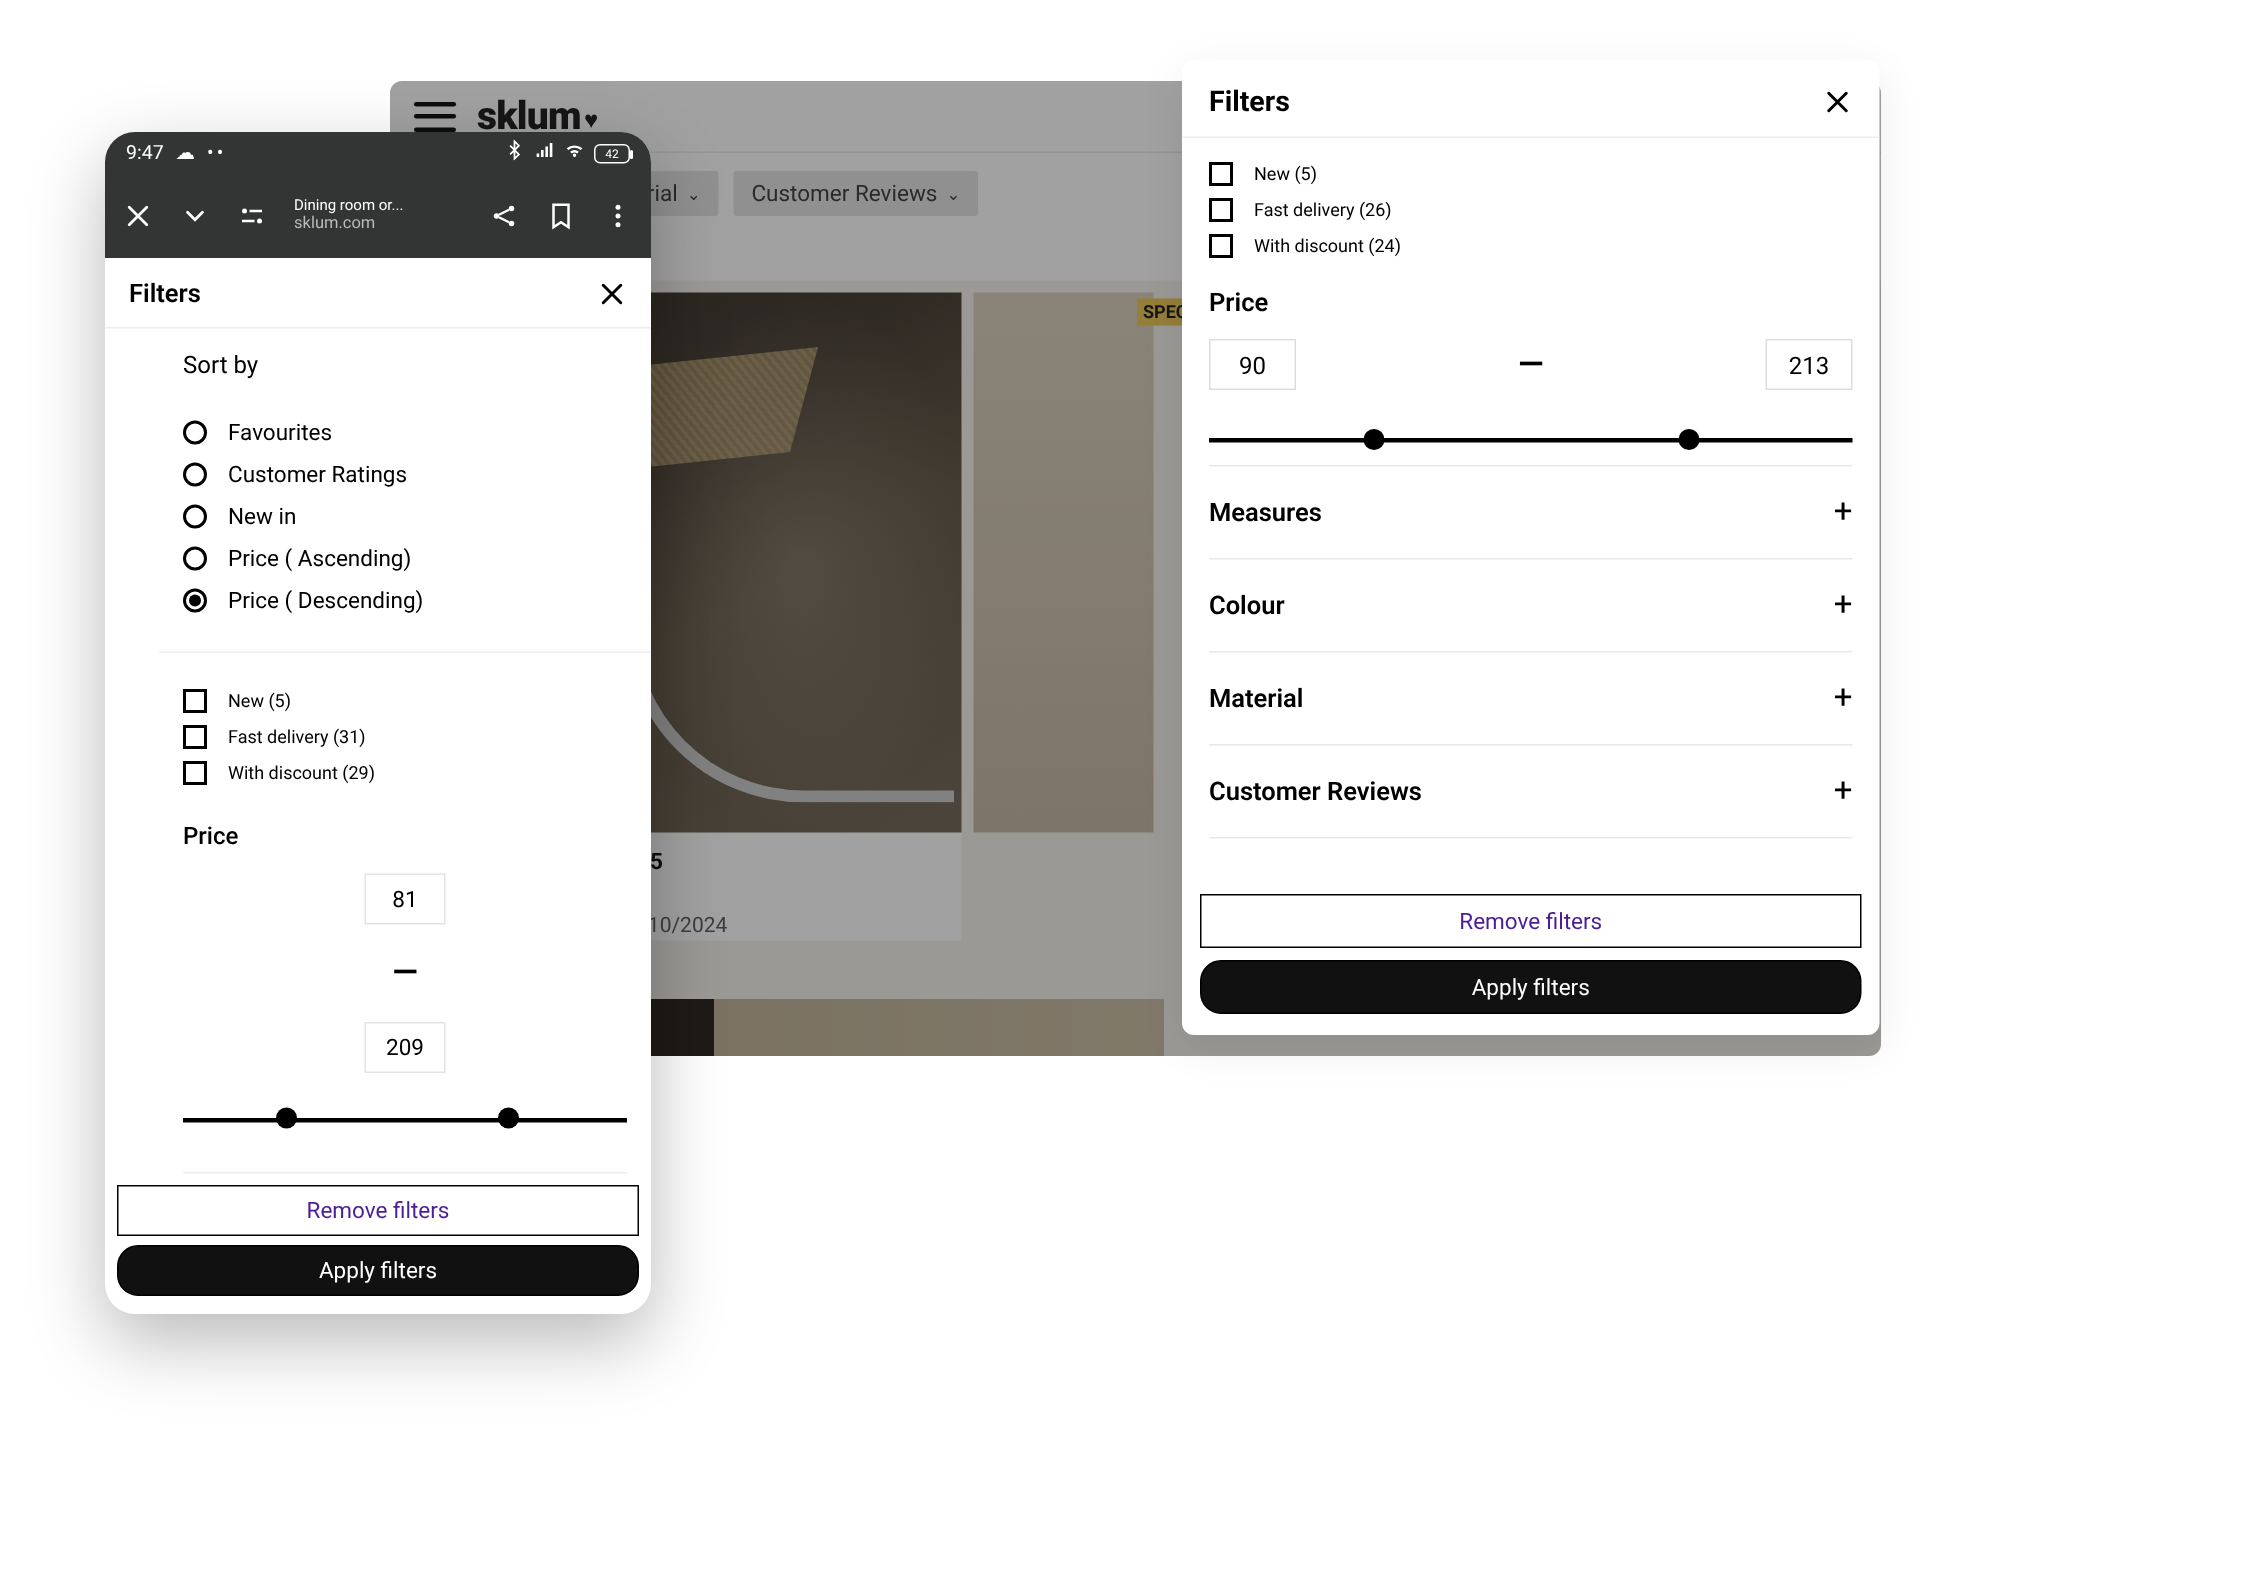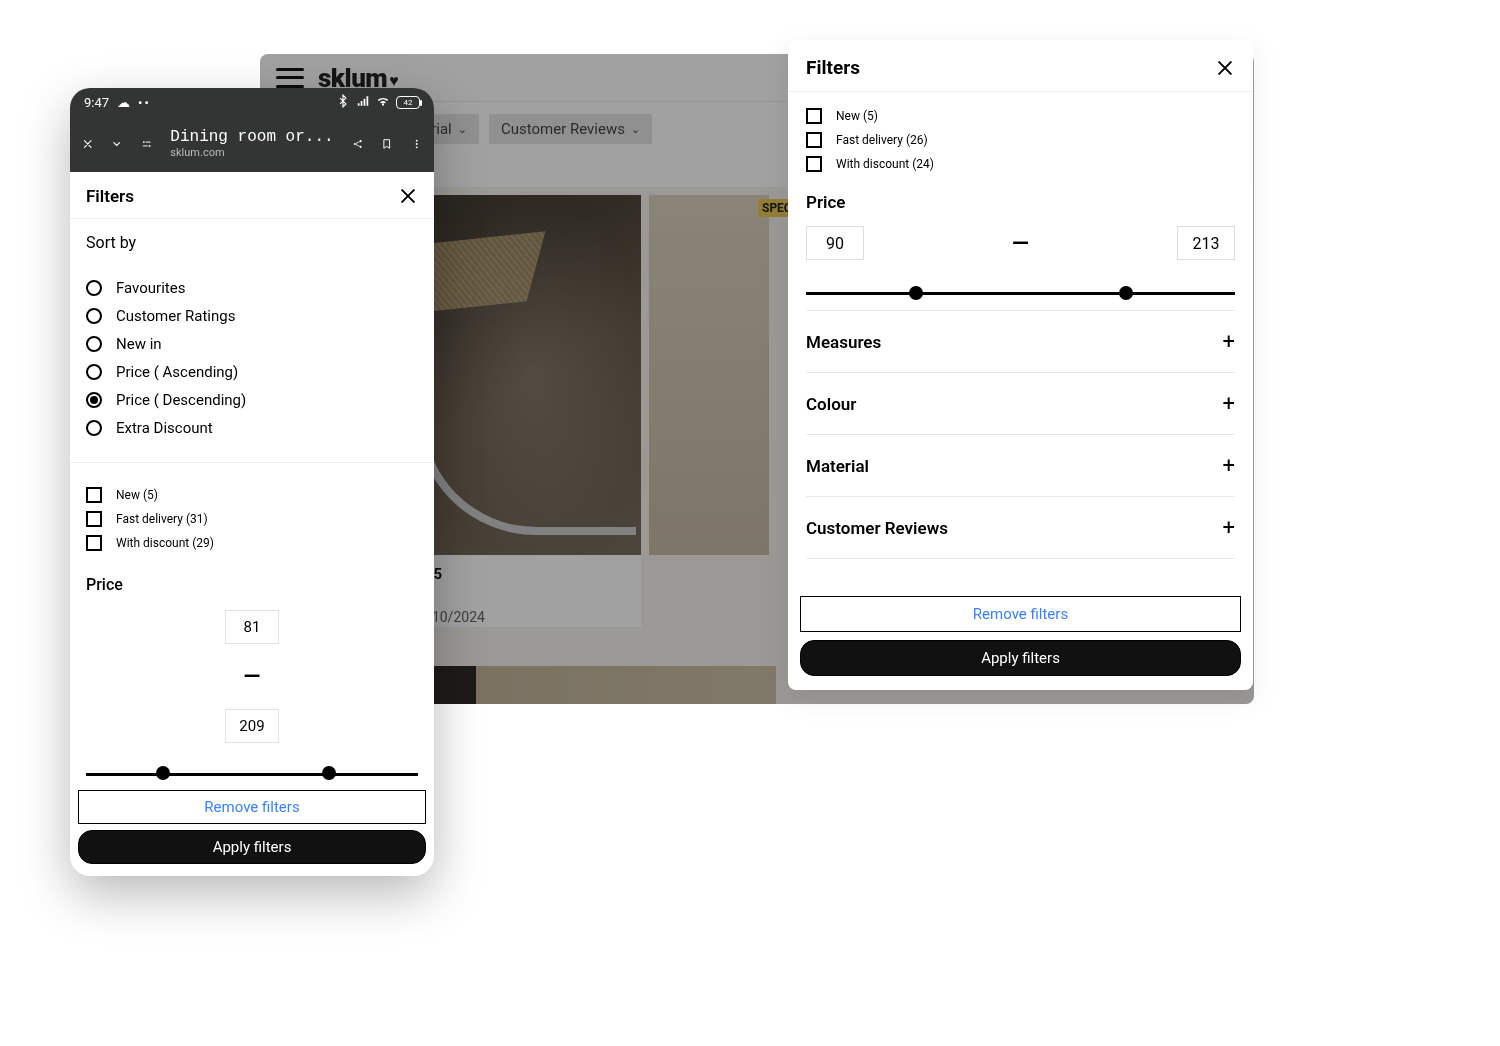--- a/index.html
+++ b/index.html
@@ -29,21 +29,21 @@
 .dp-dash{ flex:1; text-align:center; font-size:22px; font-weight:700; }
 .dp-slider{ position:relative; height:10px; margin-top:28px; }
 .dp-track{ position:absolute; top:4px; left:0; right:0; height:3px; background:#000; }
 .dp-handle{ position:absolute; top:-2px; width:14px; height:14px; border-radius:50%; background:#000; }
 .dp-section{ display:flex; align-items:center; justify-content:space-between; padding:18px 0; border-top:1px solid #e9e9e9; margin-top:12px; cursor:pointer;}
 .dp-section:first-of-type{ margin-top:30px; }
 .dp-section .lbl{ font-size:17px; font-weight:600; }
 .plus-icn{ font-size:22px; font-weight:400; }
 .dp-footer{ padding:10px 12px 14px 12px; display:flex; flex-direction:column; gap:8px;}
 .btn{ width:100%; height:36px; display:flex; align-items:center; justify-content:center; font-size:15px; cursor:pointer; border:1px solid #000;}
-.btn-outline{ background:#fff; color:#3b82f6;}
+.btn-outline{ background:#fff; color:#4c1d95;}
 .btn-solid{ background:#111; color:#fff;border-radius:14px;}
 
 
 .bg-page{
   position:absolute;
   top: 54px; left: 260px;
   width: 994px; height: 650px;
   border-radius:8px;
   overflow:hidden;
 }
@@ -94,25 +94,25 @@
 .sb-left{display:flex;align-items:center;gap:8px;}
 .sb-left .dots{letter-spacing:2px;}
 .sb-right{display:flex;align-items:center;gap:6px;}
 .sb-right svg{width:14px;height:14px;fill:#fff;}
 .battery{border:1.5px solid #fff;border-radius:4px;width:24px;height:13px;position:relative;display:flex;align-items:center;justify-content:center;font-size:8px;}
 .battery::after{content:"";position:absolute;right:-3px;top:3px;width:2px;height:6px;background:#fff;border-radius:1px;}
 .url-bar{ background:#333434; color:#fff; height:56px; display:flex; align-items:center; padding:0 12px; gap:18px;}
 .url-bar .x, .url-bar .chev, .url-bar .opt, .url-bar .share, .url-bar .bm, .url-bar .more{ width:20px; height:20px; display:flex; align-items:center; justify-content:center; cursor:pointer;}
 .url-bar svg{ width:100%; height:100%; fill:#fff;}
 .url-mid{ flex:1; display:flex; flex-direction:column; line-height:1.1;}
-.url-title{ font-size:16px; white-space:nowrap; overflow:hidden; text-overflow:ellipsis;font-family:Liberation Mono, monospace;}
+.url-title{ font-size:10px; white-space:nowrap; overflow:hidden; text-overflow:ellipsis;}
 .url-dom{ font-size:11px; color:#bbb;}
 .m-header{ display:flex; align-items:center; justify-content:space-between; padding:14px 16px 12px; border-bottom:1px solid #eee;}
 .m-title{ font-weight:600; font-size:17px;}
-.m-body{ flex:1; overflow:auto; padding: 14px 16px;}
+.m-body{ flex:1; overflow:auto; padding: 14px 16px; margin-left: 36px;}
 .m-sec-label{ font-size:16px; margin-bottom:16px;}
 .radio-row{ display:flex; align-items:center; gap:14px; padding:5px 0; font-size:15px; cursor:pointer;}
 .radio{ width:16px; height:16px; border:2px solid #000; border-radius:50%; position:relative; flex-shrink:0;}
 .radio.sel::after{ content:""; position:absolute; inset:2px; border-radius:50%; background:#000;}
 .m-divider{ height:1px; background:#eee; margin:20px -16px;}
 .m-price-row{ display:flex; align-items:center; justify-content:space-between; gap:20px; margin-top:12px;flex-direction:column;}
 .m-price-box{ width:54px; height:34px; border:1px solid #e3e3e3; display:flex; align-items:center; justify-content:center; font-size:15px;}
 .m-slider{ position:relative; height:10px; margin-top:26px;}
 .m-track{ position:absolute; top:4px; left:0; right:0; height:3px; background:#000;}
 .m-handle{ position:absolute; top:-3px; width:14px; height:14px; border-radius:50%; background:#000;}
@@ -324,24 +324,20 @@
         <span>New in</span>
       </div>
     <div class="radio-row">
         <span class="radio"></span>
         <span>Price ( Ascending)</span>
       </div>
     <div class="radio-row">
         <span class="radio sel"></span>
         <span>Price ( Descending)</span>
       </div>
-    <div class="radio-row">
-        <span class="radio"></span>
-        <span>Extra Discount</span>
-      </div>
 
     <div class="m-divider"></div>
 
     <div class="chk-row">
         <span class="chk-box"></span>
         <span>New  (5)</span>
       </div>
     <div class="chk-row">
         <span class="chk-box"></span>
         <span>Fast delivery  (31)</span>

